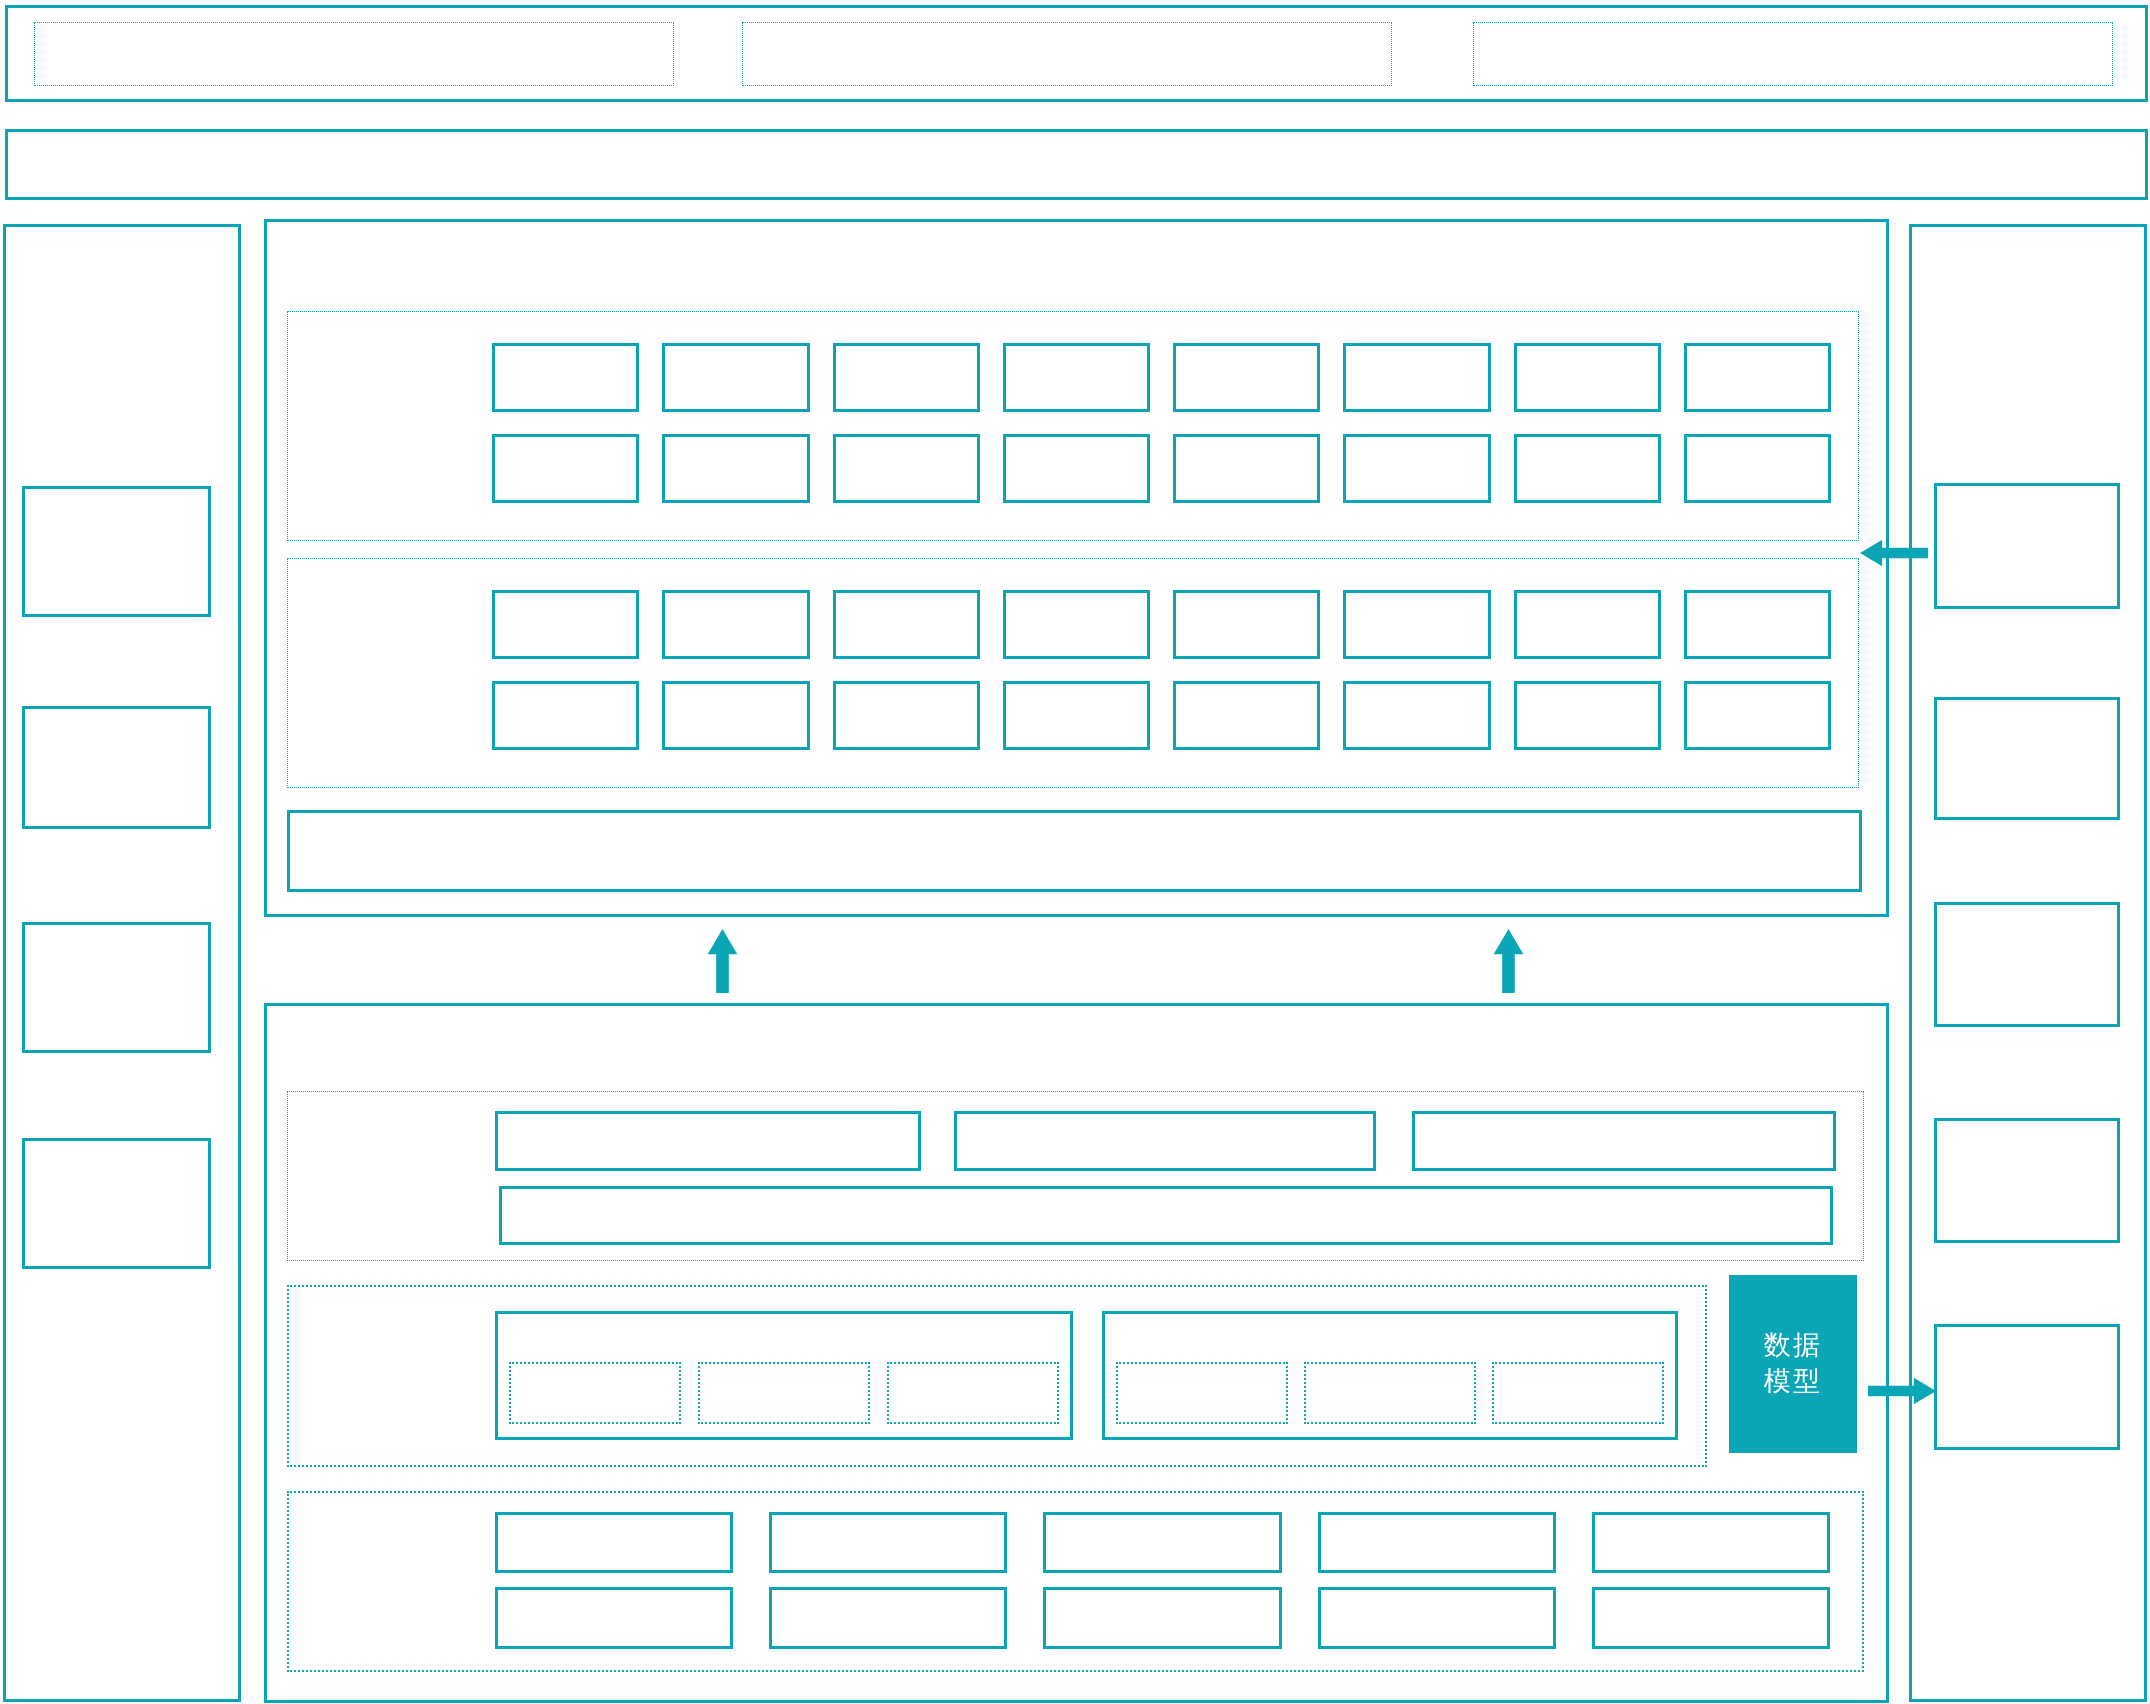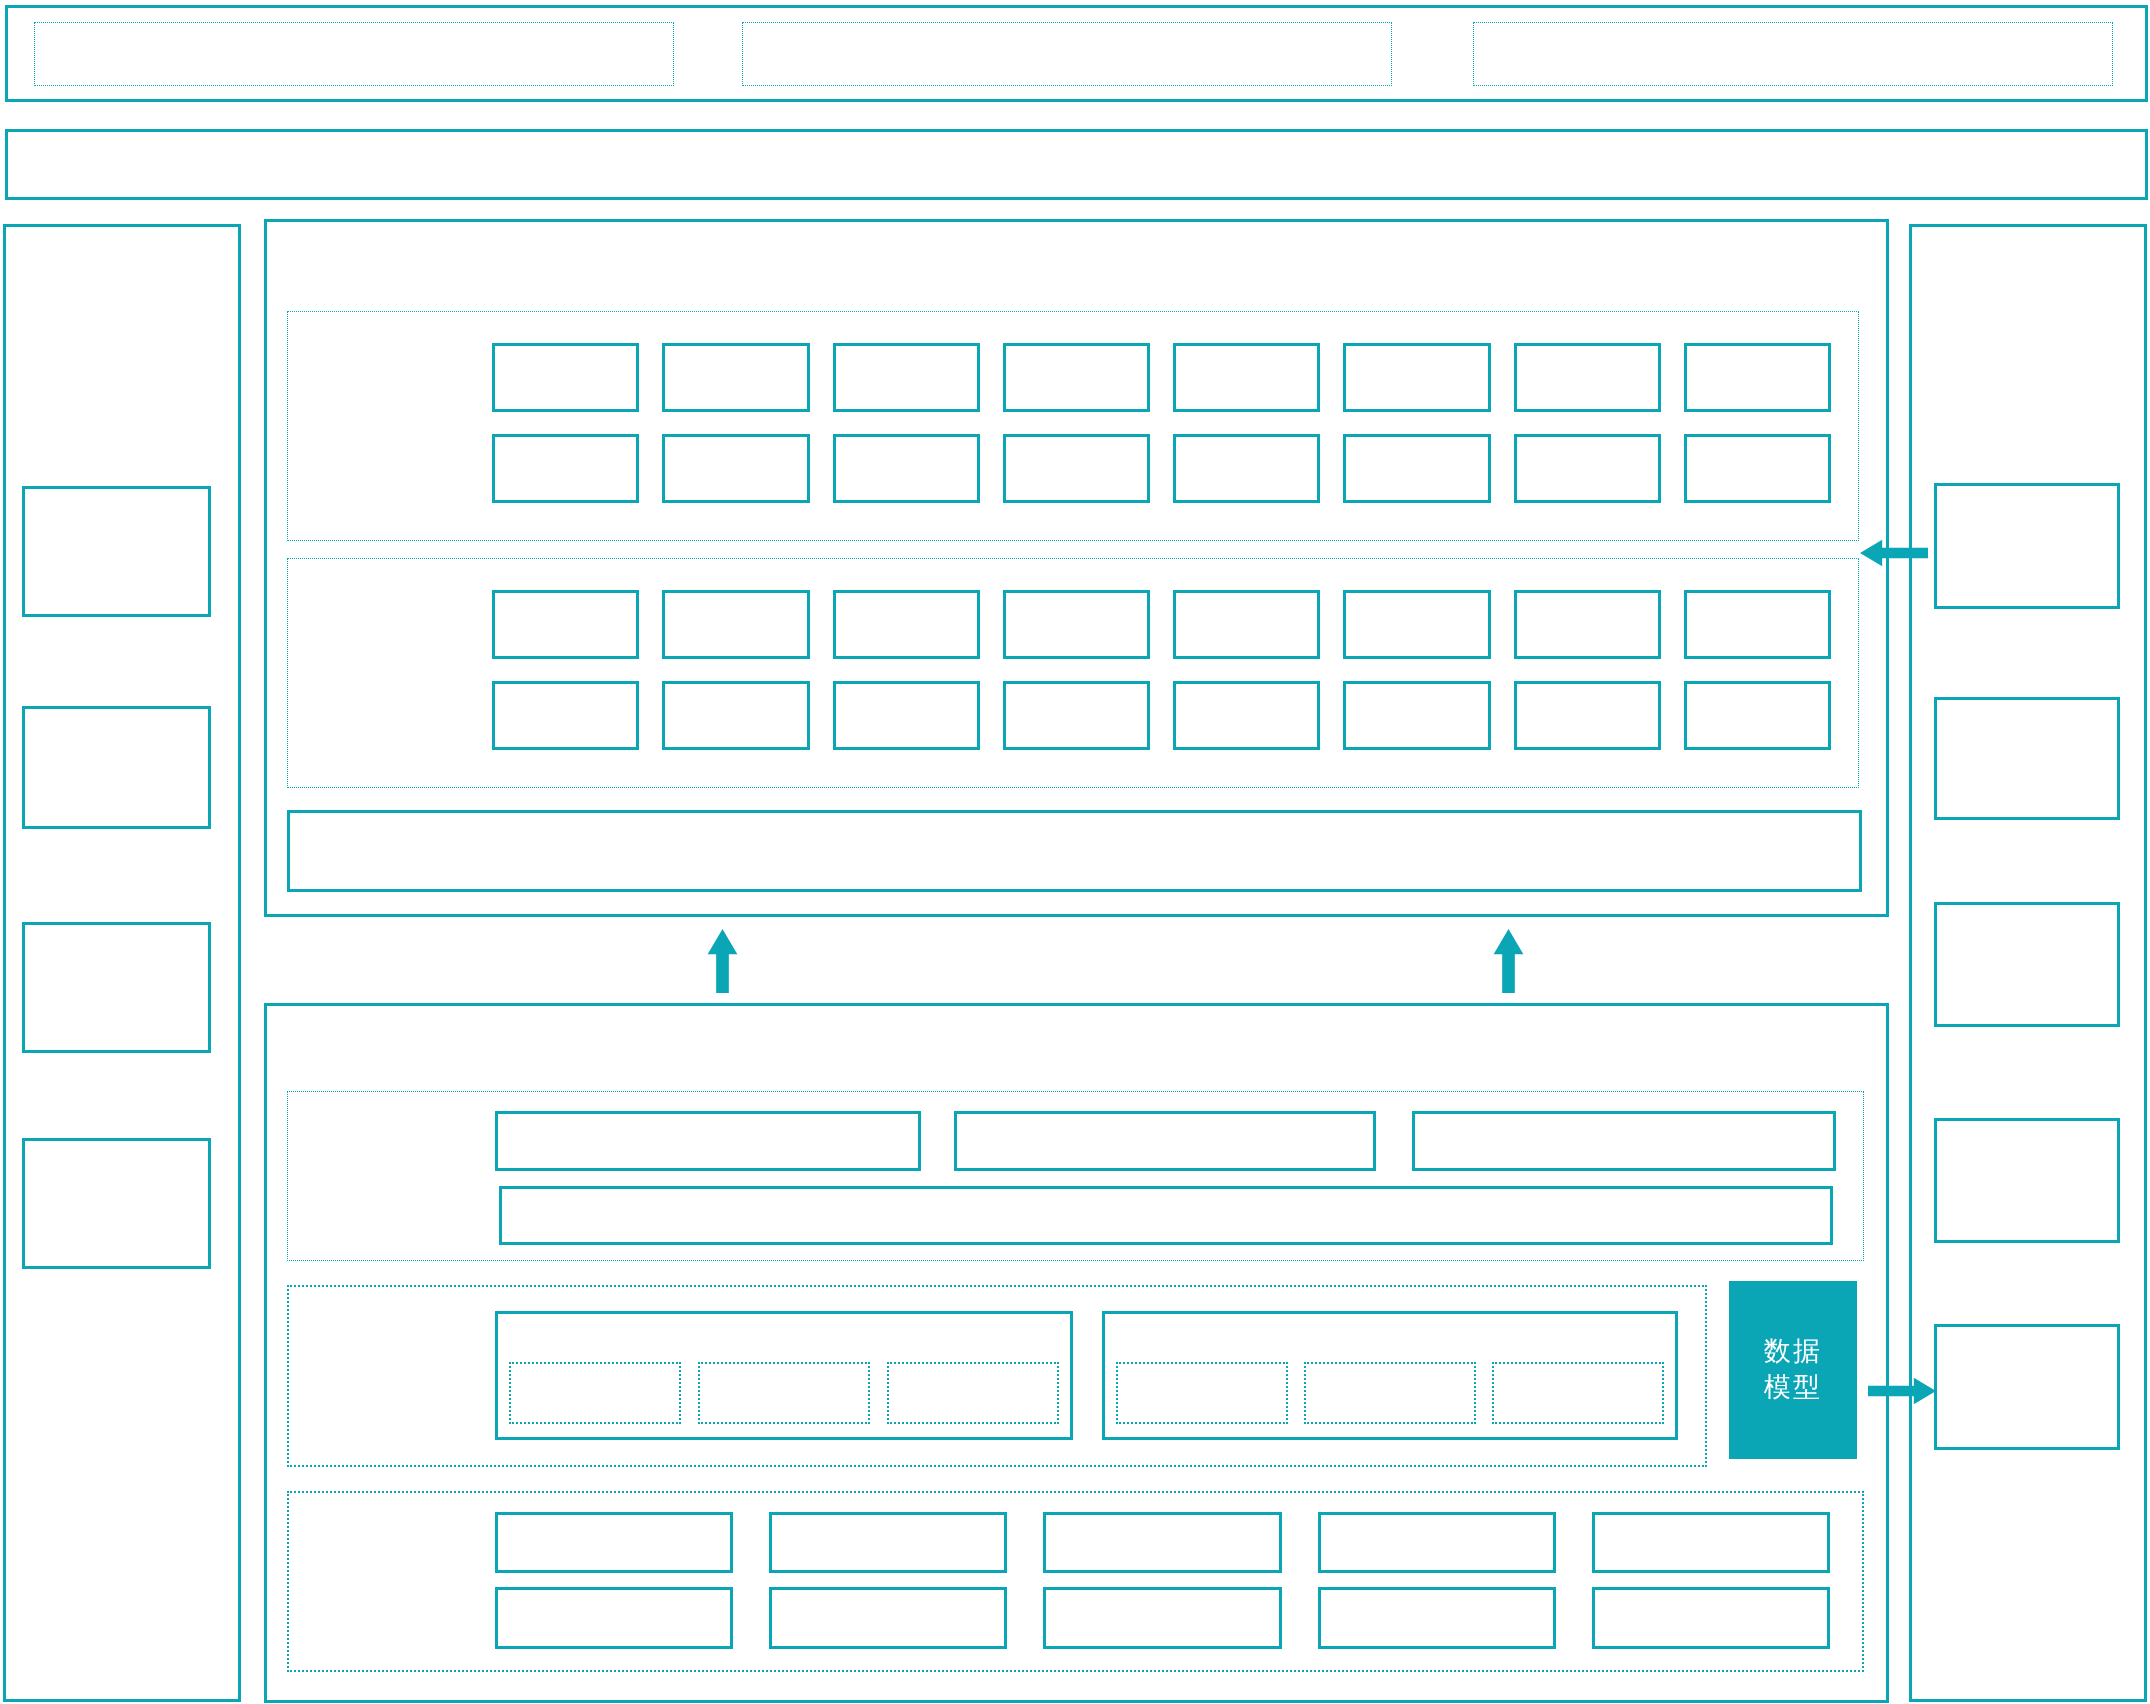--- a/index.html
+++ b/index.html
@@ -160,21 +160,21 @@
       <div class="group-slot"></div>
           <div class="group-slot"></div>
         </div>
       <div class="group-box" style="left:813px; top:24px; width:576px; height:129px;">
         <div class="group-slot"></div>
       <div class="group-slot"></div>
           <div class="group-slot"></div>
         </div>
     </div>
 
-    <div class="data-model" style="left:1462px; top:275px; width:128px; height:178px;">
+    <div class="data-model" style="left:1462px; top:269px; width:128px; height:178px;">
       <div class="data-model-label">数据模型</div>
     </div>
 
     <div class="dotted3" style="left:20px; top:485px; width:1577px; height:181px;">
       <div class="grid5" style="left:206px; top:18.6px; width:1335px;">
         <div class="cell"></div>
       <div class="cell"></div>
           <div class="cell"></div>
           <div class="cell"></div>
           <div class="cell"></div>

